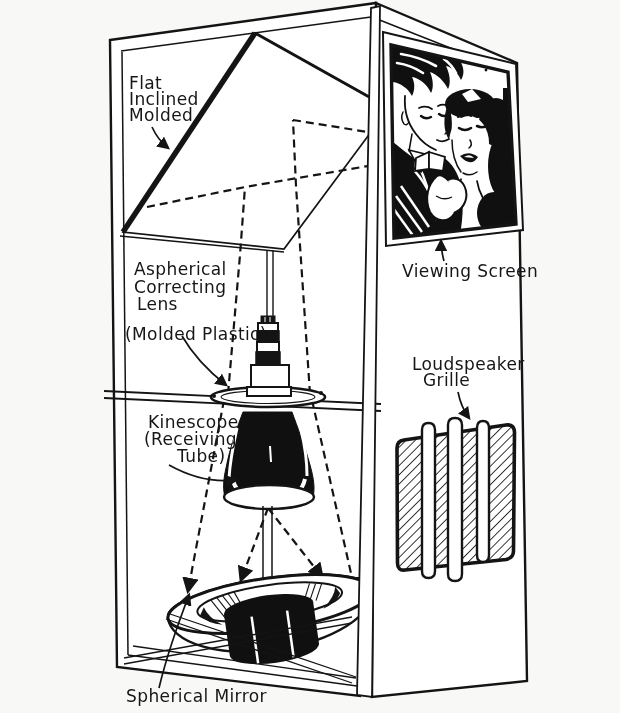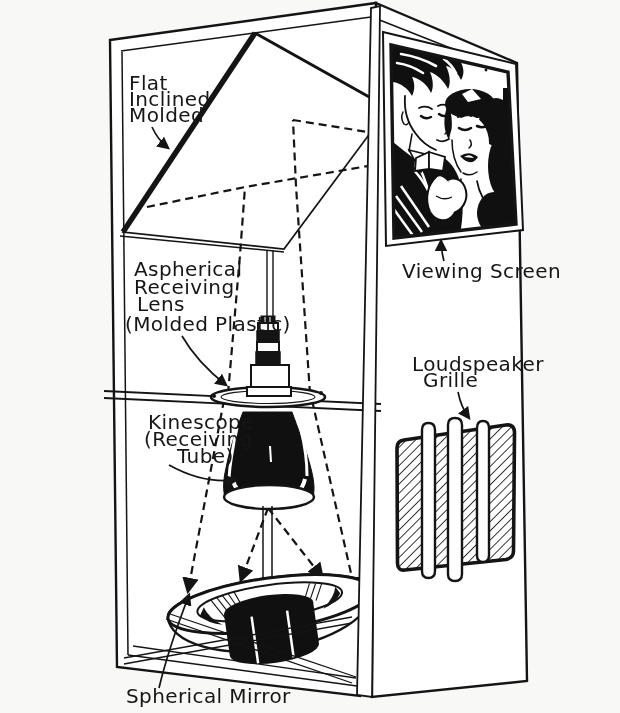--- a/index.html
+++ b/index.html
@@ -3,21 +3,21 @@
 <meta charset="utf-8">
 <title>Diagram</title>
 <style>
   html,body{margin:0;padding:0;background:#e8e8e6;}
   #stage{
     position:relative;width:620px;height:713px;background:#f8f8f6;
     font-family:"DejaVu Sans","Liberation Sans",sans-serif;overflow:hidden;
   }
   #art{position:absolute;left:0;top:0;}
   .lbl{
-    position:absolute;color:#161616;font-size:20px;line-height:16px;
+    position:absolute;color:#161616;font-size:17px;line-height:16px;
     letter-spacing:.4px;white-space:nowrap;
   }
 </style>
 </head>
 <body>
 
 <div id="stage">
 
 <svg id="art" width="620" height="713" viewBox="0 0 620 713">
   <defs>
@@ -239,23 +239,23 @@
 </svg>
 
   <div class="lbl" style="left:129px;top:75px">
     <div>Flat</div>
     <div>Inclined</div>
     <div>Molded</div>
   </div>
 
   <div class="lbl" style="left:134px;top:261px;line-height:17.5px">
     <div>Aspherical</div>
-    <div>Receiving</div>
+    <div>Correcting</div>
     <div style="margin-left:3px">Lens</div>
-    <div style="margin-left:-9px;margin-top:2px">(Molded Plastic)</div>
+    <div style="margin-left:-9px;margin-top:12px">(Molded Plastic)</div>
   </div>
 
   <div class="lbl" style="left:148px;top:414px;line-height:17px">
     <div>Kinescope</div>
     <div style="margin-left:-4px">(Receiving</div>
     <div style="margin-left:29px">Tube)</div>
   </div>
 
   <div class="lbl" style="left:402px;top:263px">Viewing Screen</div>
 

